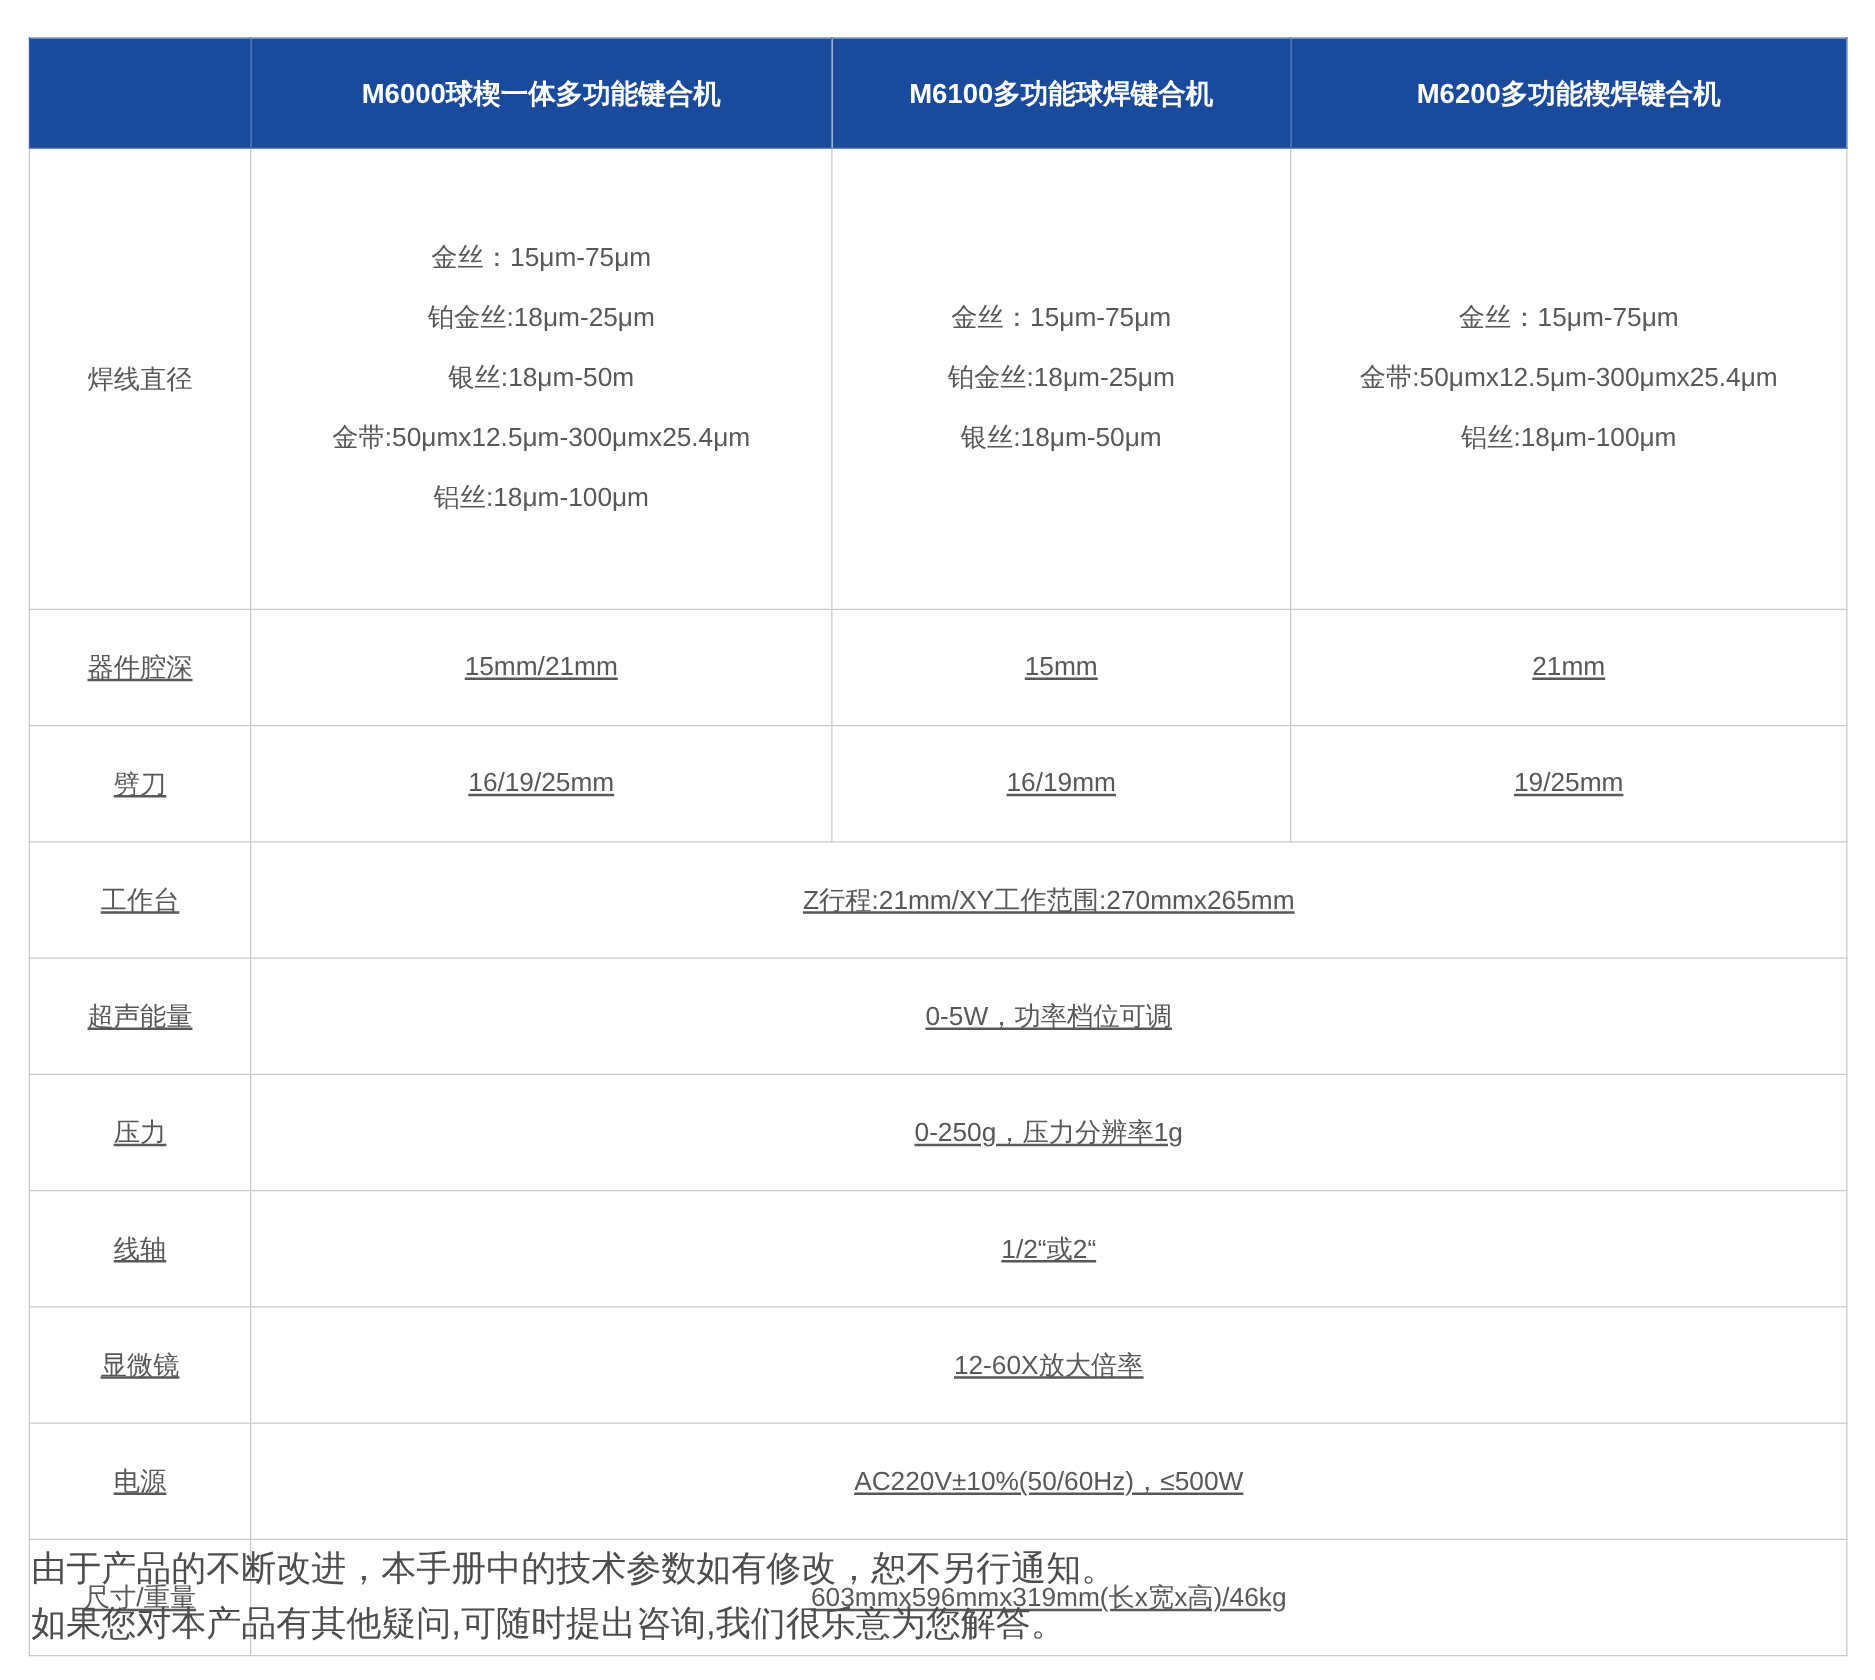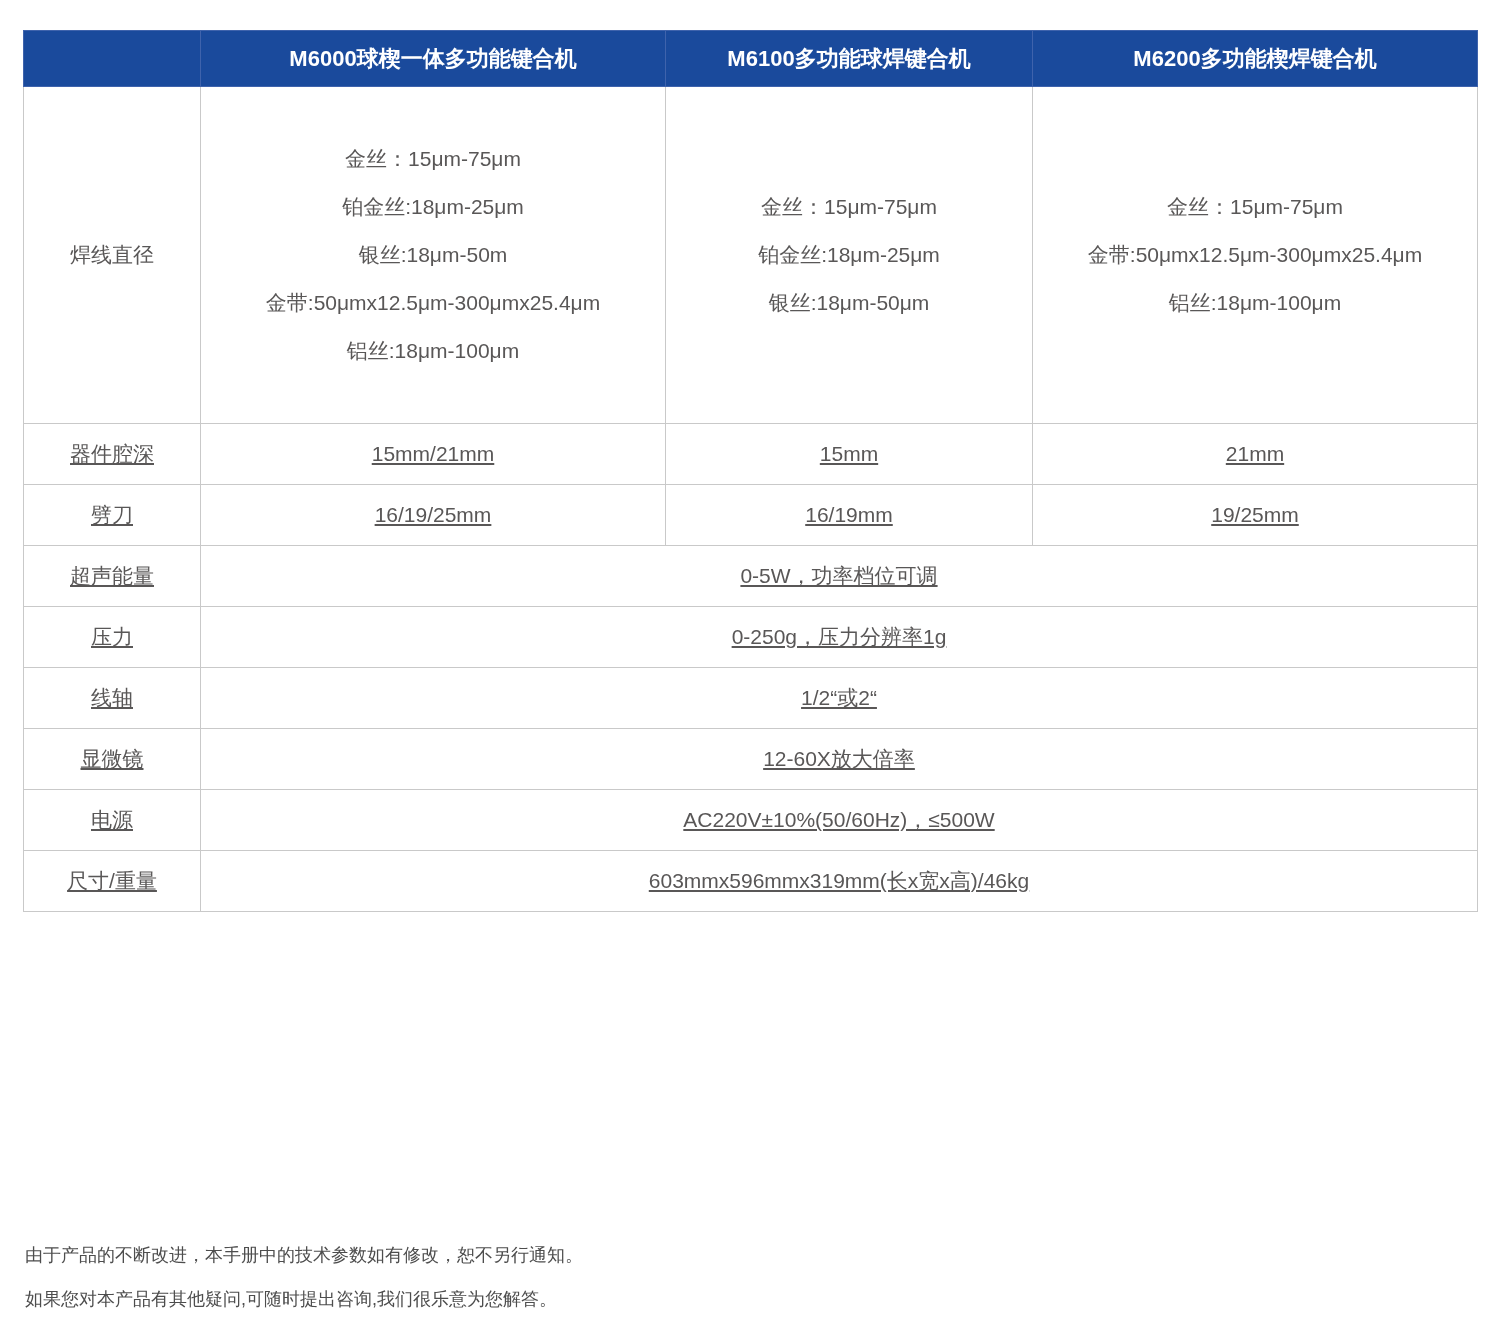--- a/index.html
+++ b/index.html
@@ -29,21 +29,21 @@
   table.spec-table col.c-m6100 { width: 367px; }
   table.spec-table col.c-m6200 { width: 445px; }
 
   table.spec-table th,
   table.spec-table td {
     border: 1px solid #c9c9c9;
     text-align: center;
     vertical-align: middle;
     font-size: 21px;
     font-weight: 400;
-    padding: 0 6px;
+    padding: 16px 6px;
     overflow: hidden;
   }
   table.spec-table thead th {
     background: var(--header-bg, #1a4a9c);
     color: #ffffff;
     font-weight: 700;
     font-size: 22px;
     height: 55px;
     border-color: #3f63ac;
   }
@@ -62,21 +62,21 @@
     display: block;
     line-height: 48px;
     white-space: nowrap;
   }
 
   .notes {
     position: absolute;
     left: 25px;
     top: 1242px;
     color: #4d4d4d;
-    font-size: 18px;
+    font-size: 28px;
   }
   .notes p {
     margin: 0 0 18px 0;
     line-height: 26px;
   }
 </style>
 </head>
 <body>
 
 <div class="page">
@@ -132,20 +132,24 @@
       </tr>
 
       <tr class="row-std">
         <td>劈刀</td>
         <td>16/19/25mm</td>
         <td>16/19mm</td>
         <td>19/25mm</td>
       </tr>
 
       <tr class="row-std">
+        <td>工作台</td>
+        <td colspan="3">Z行程:21mm/XY工作范围:270mmx265mm</td>
+      </tr>
+      <tr class="row-std">
         <td>超声能量</td>
         <td colspan="3">0-5W，功率档位可调</td>
       </tr>
       <tr class="row-std">
         <td>压力</td>
         <td colspan="3">0-250g，压力分辨率1g</td>
       </tr>
       <tr class="row-std">
         <td>线轴</td>
         <td colspan="3">1/2“或2“</td>

